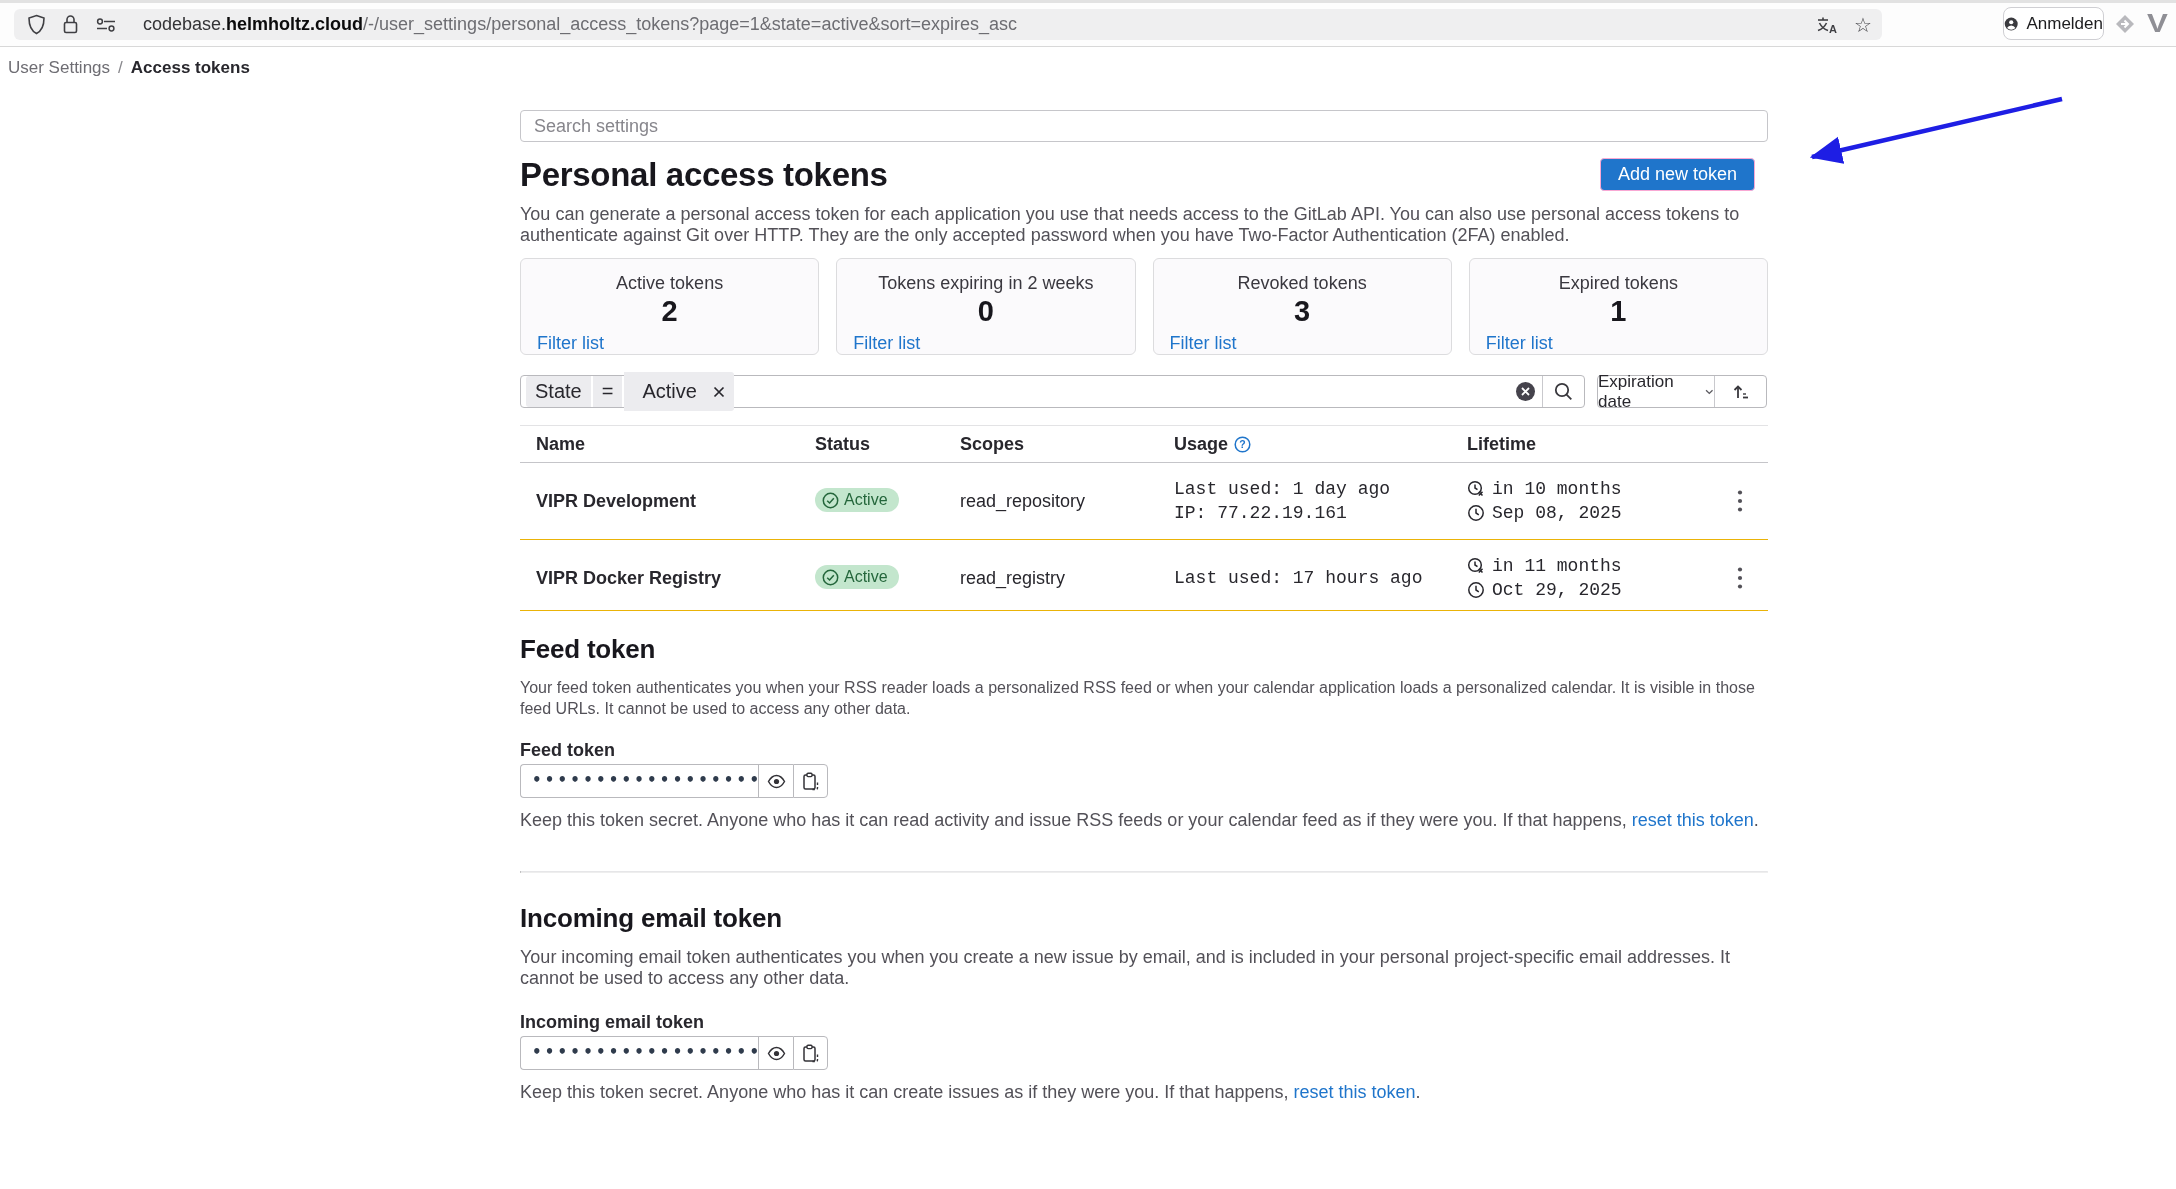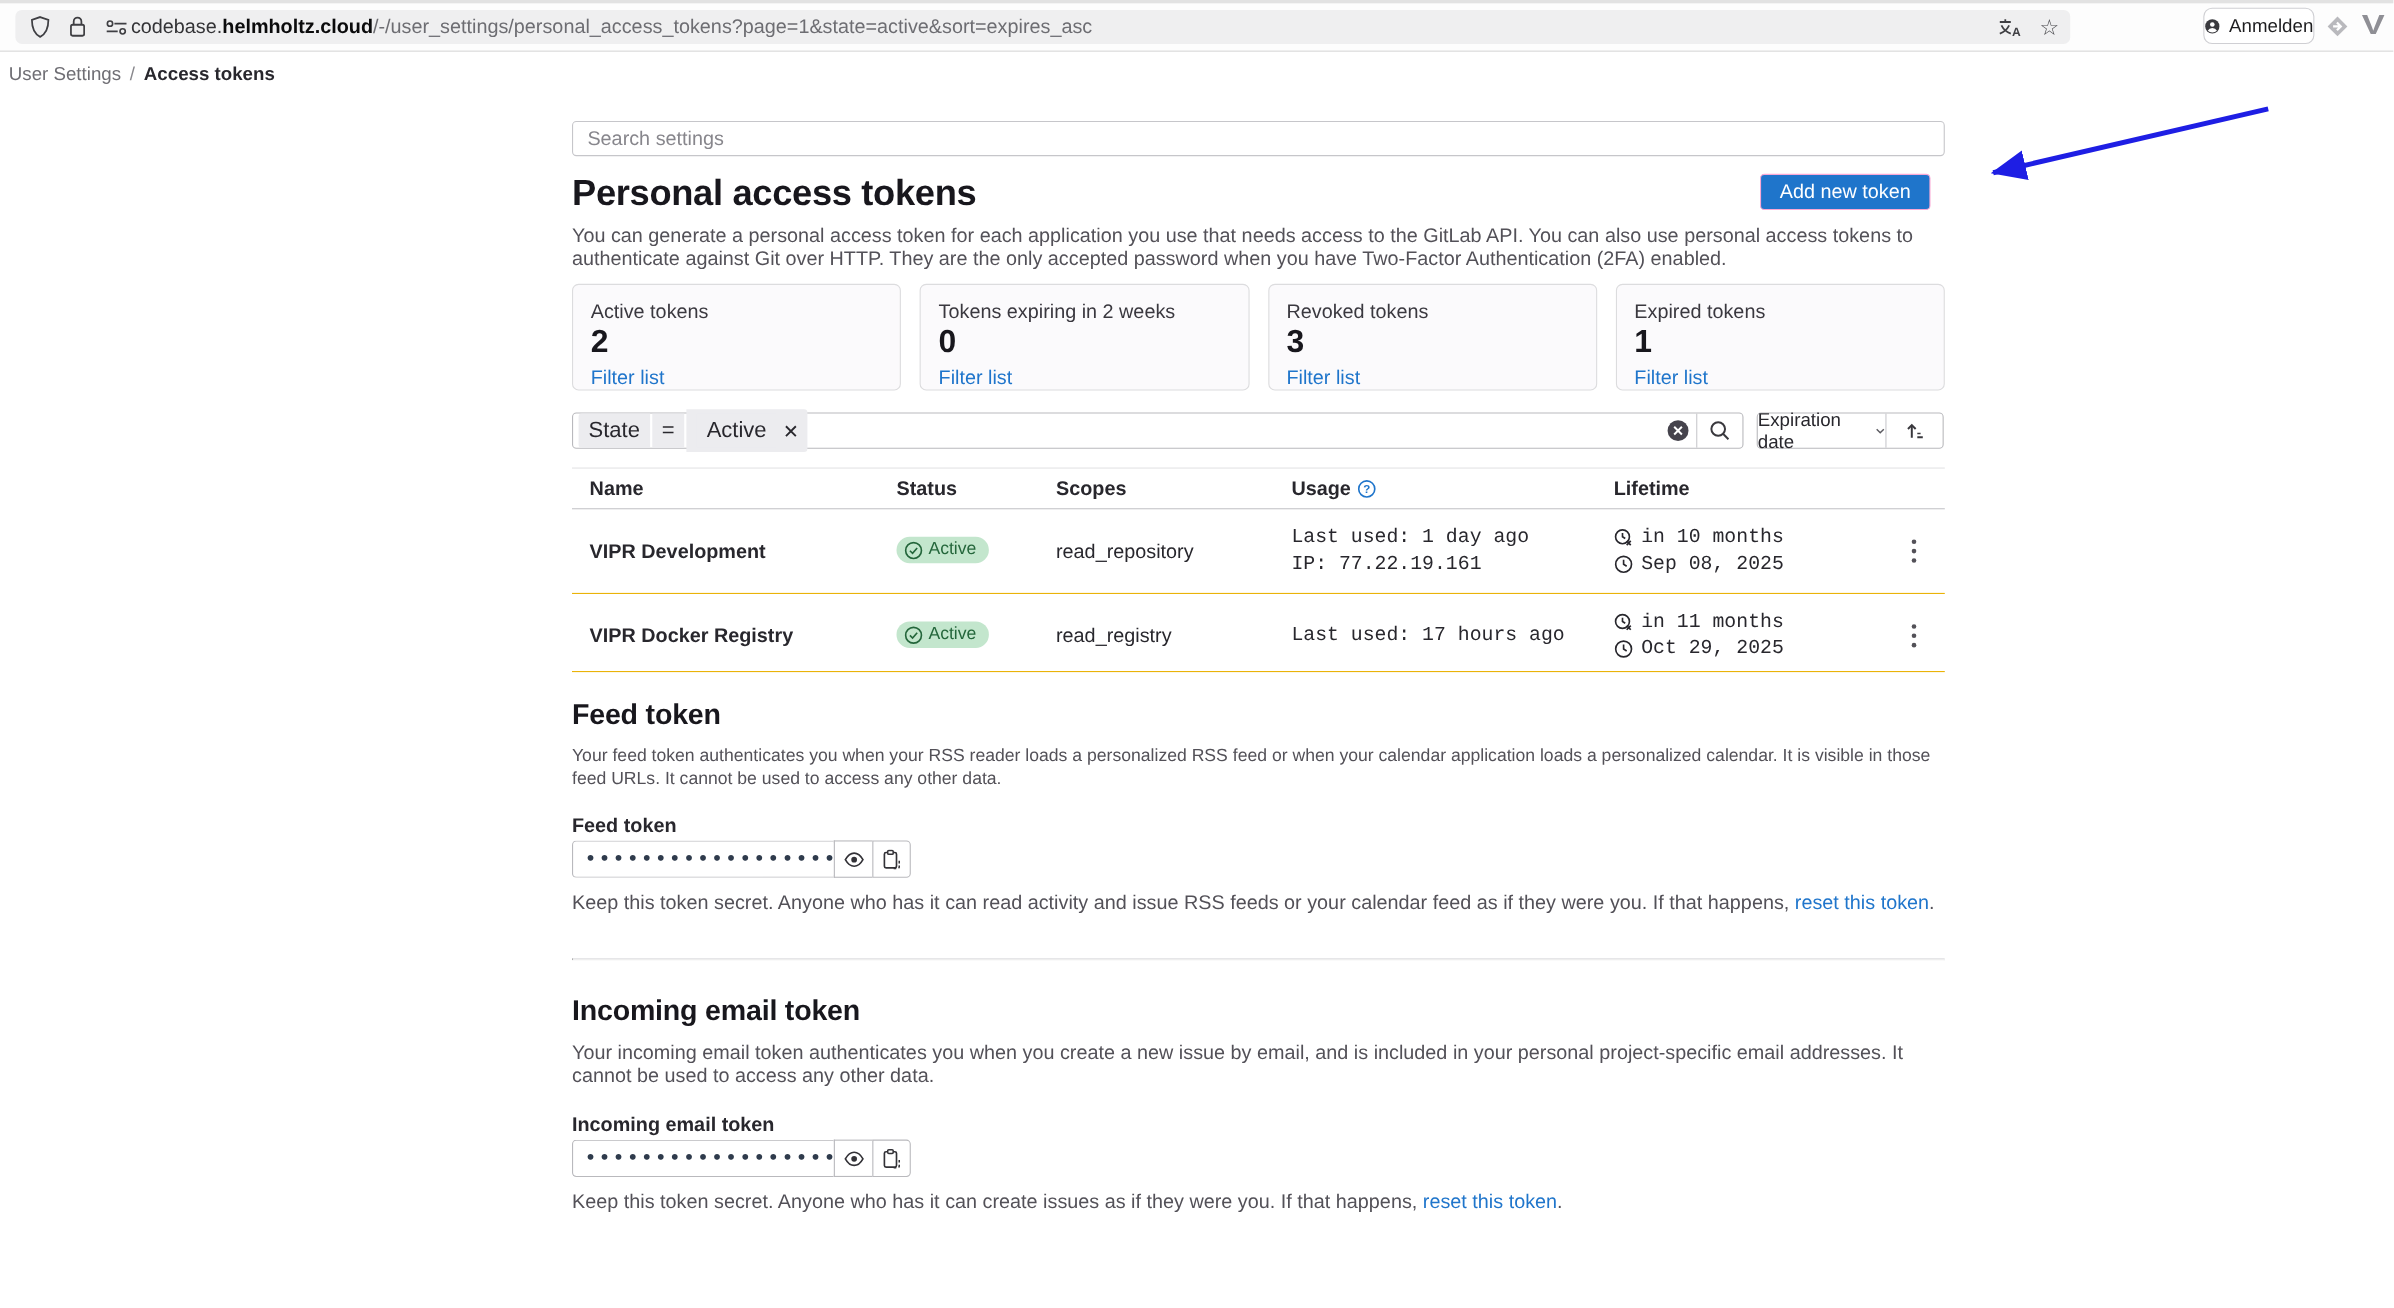--- a/index.html
+++ b/index.html
@@ -5,21 +5,21 @@
   * { margin:0; padding:0; box-sizing:border-box; }
   html,body { width:2176px; height:1189px; }
   body { font-family:"Liberation Sans", sans-serif; background:#ffffff; overflow:hidden; position:relative; }
   .glyph { font-family:"DejaVu Sans", sans-serif; }
 
   
   .toolbar { position:absolute; left:0; top:0; width:2176px; height:47px; background:#fdfdfd; border-bottom:1px solid #d8d8d8; }
   .toolbar::before { content:""; position:absolute; left:0; top:0; width:100%; height:3px; background:#e2e2e2; }
   .urlbar { position:absolute; left:14px; top:9px; width:1868px; height:31px; background:#efeff0; border-radius:6px; display:flex; align-items:center; padding:0 10px 0 13px; }
   .urlbar .lead-icons { display:flex; align-items:center; gap:16px; color:#3f3f43; }
-  .url-text { margin-left:2px; font-size:18px; color:#333336; white-space:nowrap; overflow:hidden; }
+  .url-text { margin-left:26px; font-size:18px; color:#333336; white-space:nowrap; overflow:hidden; }
   .url-text b { color:#0b0b0c; font-weight:700; }
   .url-path { color:#6d6d72; }
   .url-right { margin-left:auto; display:flex; align-items:center; gap:14px; color:#4a4a4e; }
   .star { font-size:20px; line-height:1; color:#4a4a4e; }
   .signin { position:absolute; left:2003px; top:7px; width:101px; height:33px; background:#ffffff; border:1px solid #cfcfd3; border-radius:8px; display:flex; align-items:center; justify-content:center; gap:8px; font-size:17px; color:#1d1d1f; cursor:pointer; }
   .ext-icon { position:absolute; left:2113px; top:13px; }
   .v-logo { position:absolute; left:2149px; top:9px; font-size:25px; font-weight:800; color:#8f8f95; letter-spacing:-1px; transform:scaleX(1.25); }
 
   
   .crumbs { position:absolute; left:8px; top:58px; font-size:17px; color:#6e6d73; }
@@ -32,21 +32,21 @@
   .search-settings { position:absolute; top:110px; left:0; width:1248px; height:32px; border:1px solid #c6c6ca; border-radius:4px; font-family:"Liberation Sans",sans-serif; font-size:18px; padding:0 13px; color:#28272d; background:#fff; }
   .search-settings::placeholder { color:#87868c; }
 
   .head-row { position:absolute; top:151px; left:0; width:1248px; height:47px; display:flex; align-items:center; justify-content:space-between; }
   h1.page-title { font-size:33px; font-weight:700; color:#18171d; letter-spacing:-.3px; }
   .add-btn { height:33px; padding:0 17px; margin-right:13px; background:#1f75cb; color:#ffffff; font-size:18px; border:1px solid #f9a8d4; border-radius:4px; display:flex; align-items:center; cursor:pointer; font-family:"Liberation Sans",sans-serif; }
 
   .page-desc { position:absolute; top:204px; left:0; width:1240px; font-size:18px; line-height:21px; color:#535158; }
 
   
-  .cards { position:absolute; top:258px; left:0; width:1248px; height:97px; display:flex; gap:17px; }
+  .cards { position:absolute; top:258px; left:0; width:1248px; height:97px; display:flex; gap:17px;text-align:center; }
   .card { flex:1; background:#fbfafc; border:1px solid #dcdcde; border-radius:6px; padding:14px 16px 12px; }
   .card-label { font-size:18px; color:#3a383f; }
   .card-value { font-size:29px; font-weight:700; color:#18171d; margin-top:1px; }
   .card-link { font-size:18px; color:#1f75cb; margin-top:5px; cursor:pointer; width:fit-content; }
 
   
   .filter-row { position:absolute; top:375px; left:0; width:1248px; height:33px; display:flex; }
   .filter-input { width:1065px; height:33px; border:1px solid #b9b9bd; border-radius:4px; background:#fff; display:flex; align-items:center; padding-left:5px; }
   .chip { display:flex; align-items:center; gap:2px; font-size:20px; color:#28272d; }
   .chip span { background:#ececef; padding:4px 9px; display:flex; align-items:center; }

